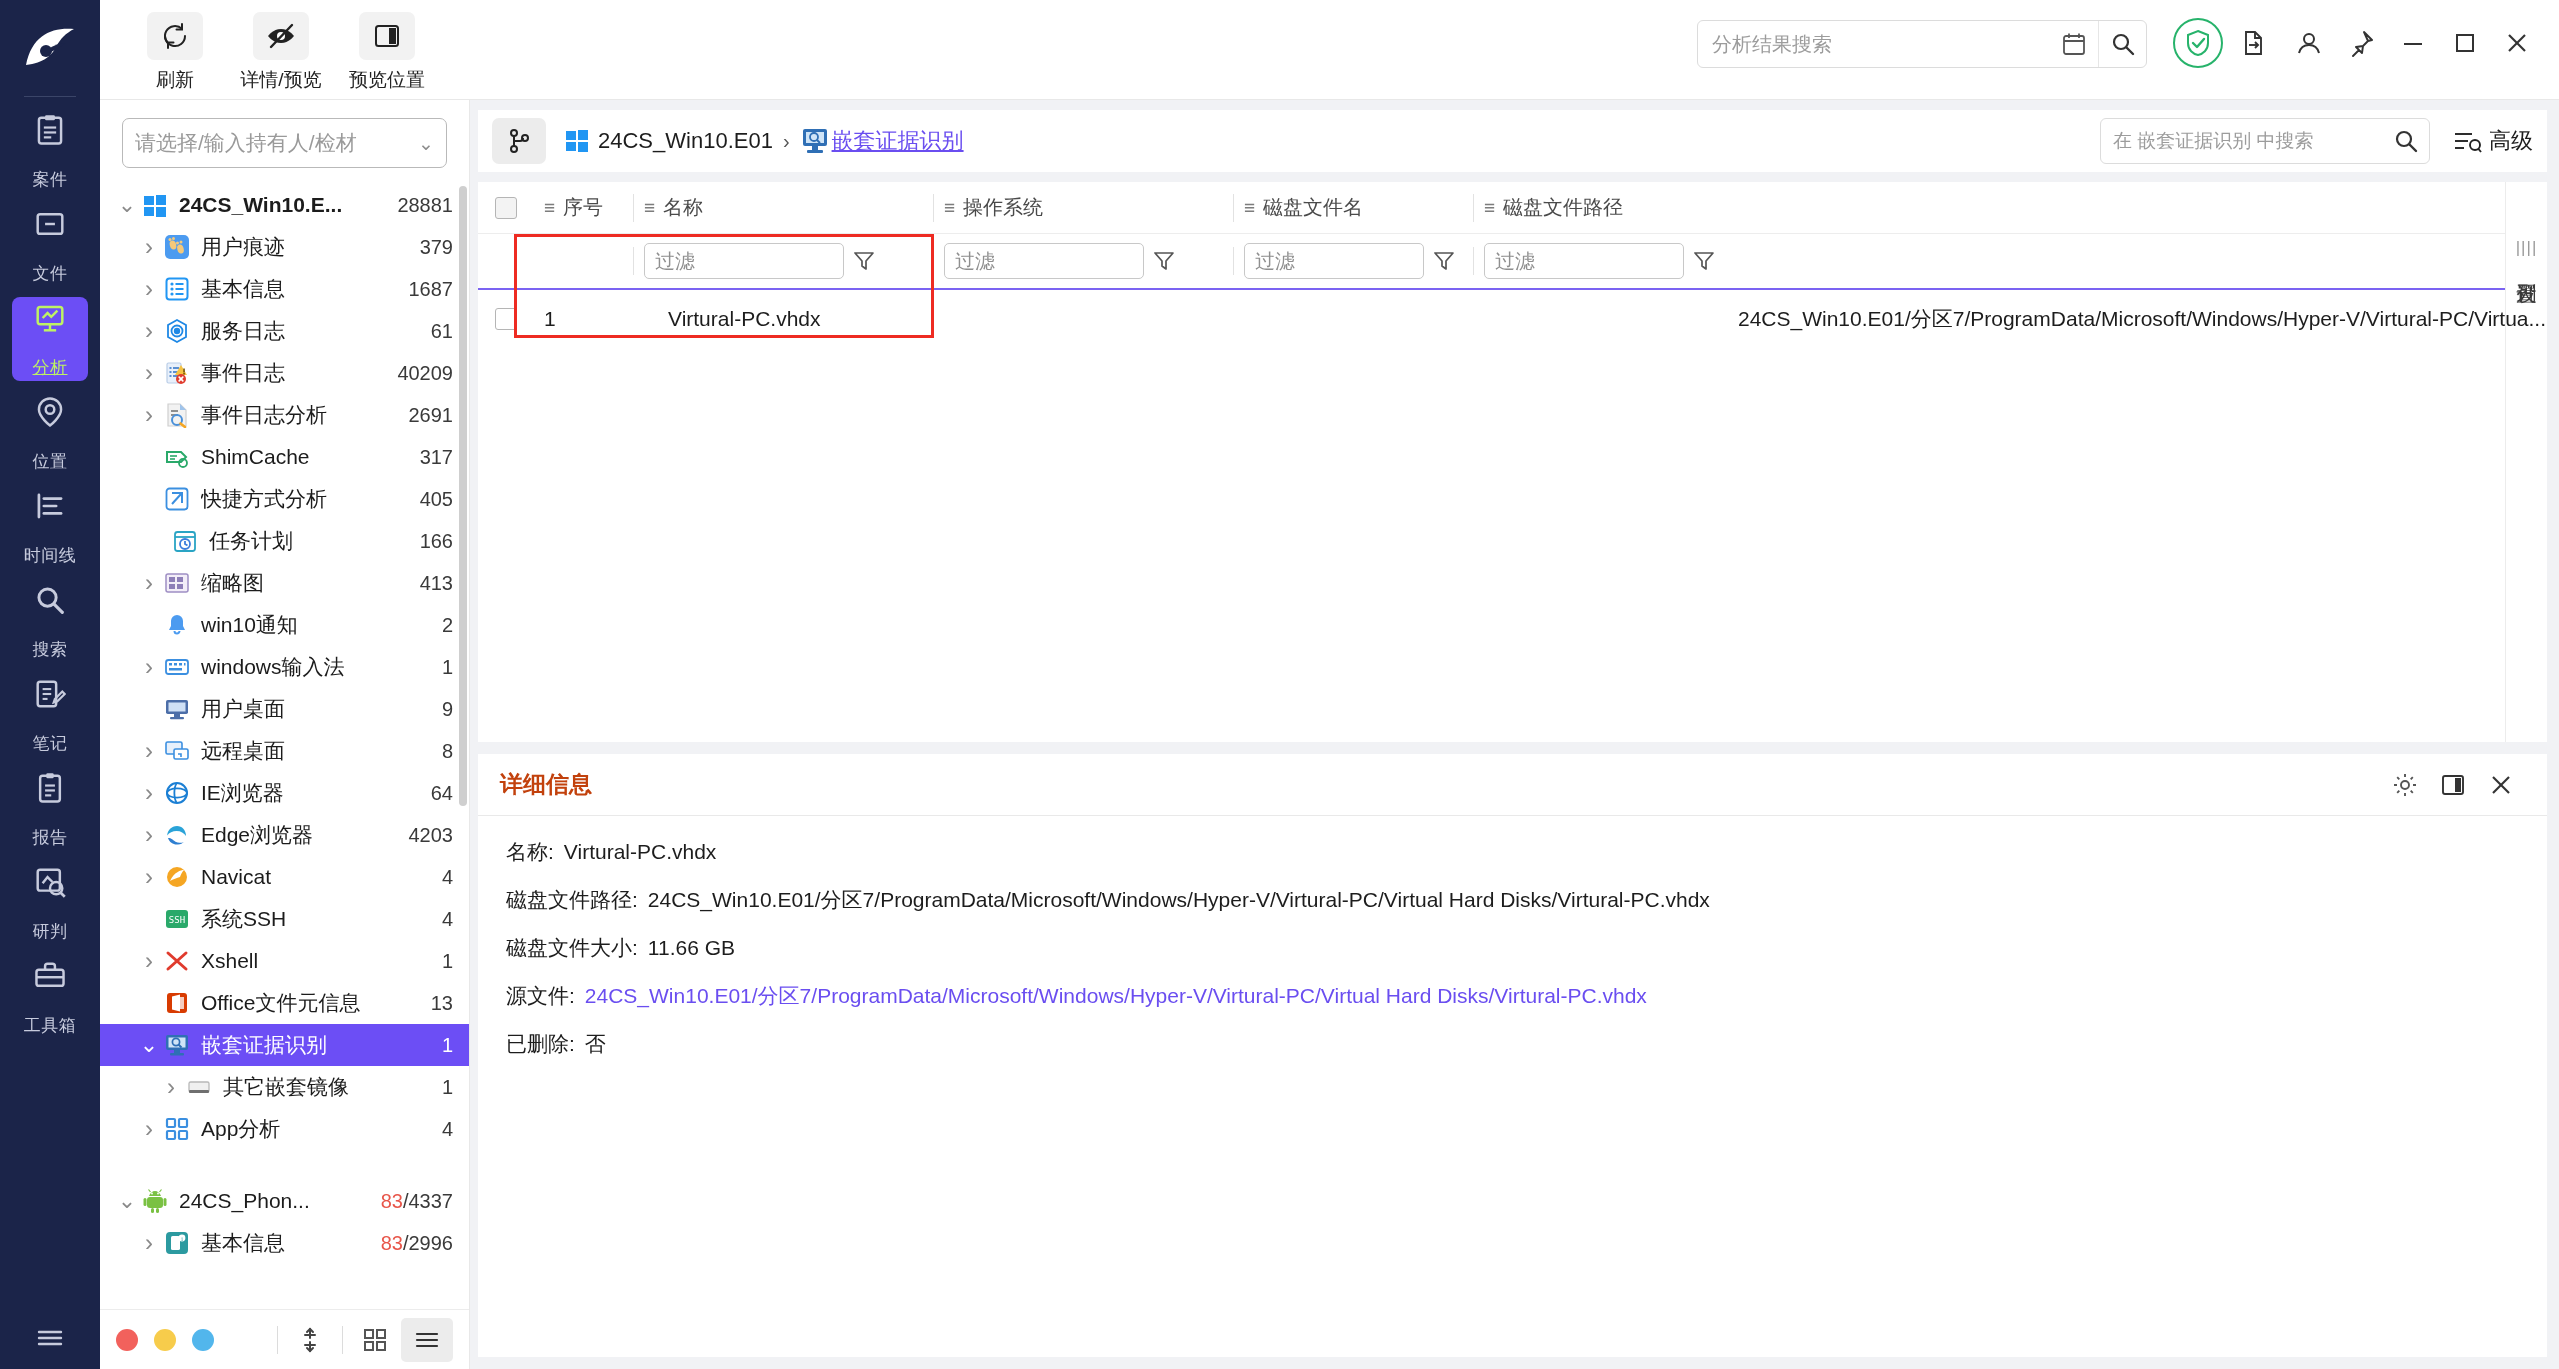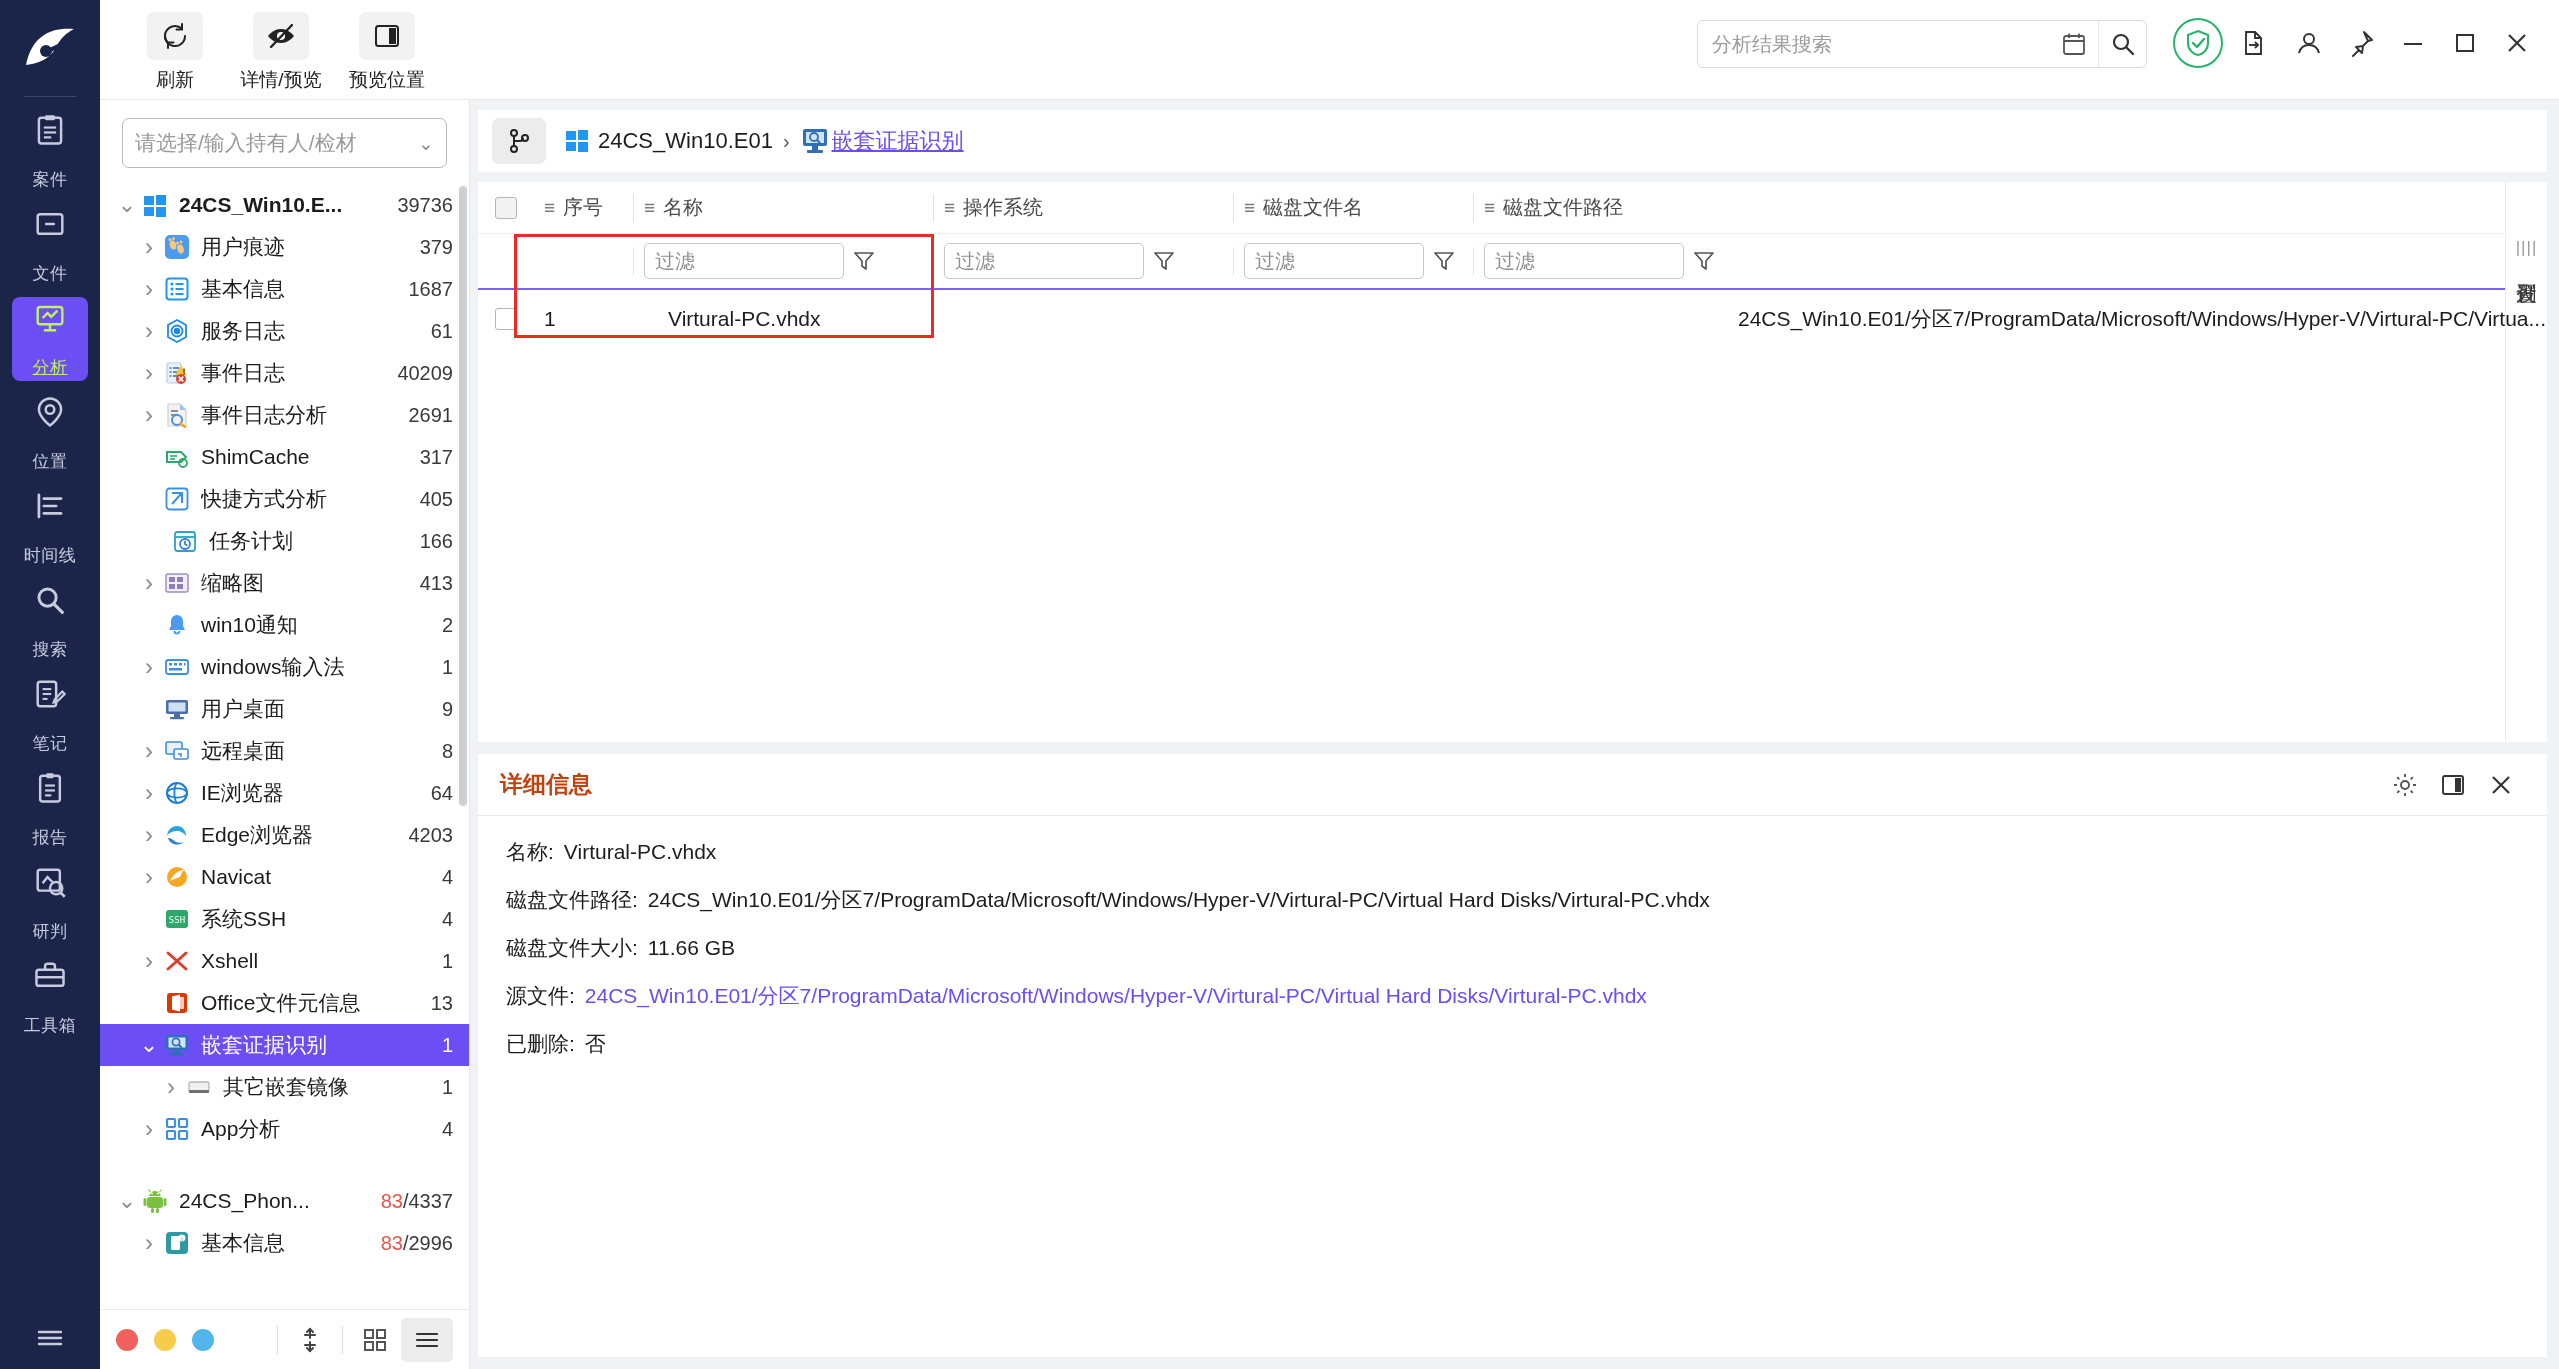--- a/index.html
+++ b/index.html
@@ -463,21 +463,21 @@
               <div class="arrow" style="font-size: 22px;">⌄</div>
               <div class="ticon">
                 <svg width="26" height="26" viewBox="0 0 26 26">
                   <rect x="2" y="4" width="10" height="9" fill="#2196f3"></rect>
                   <rect x="14" y="3" width="10" height="10" fill="#2196f3"></rect>
                   <rect x="2" y="15" width="10" height="9" fill="#2196f3"></rect>
                   <rect x="14" y="15" width="10" height="10" fill="#2196f3"></rect>
                 </svg>
               </div>
               <div class="tlb">24CS_Win10.E...</div>
-              <div class="tcnt">39736</div>
+              <div class="tcnt">28881</div>
             </div>
             <div class="tnode" style="padding-left: 36px;">
               <div class="arrow" style="font-size: 24px;">›</div>
               <div class="ticon">
                 <svg width="26" height="26" viewBox="0 0 26 26">
                   <rect x="1" y="1" width="24" height="24" rx="5" fill="#4c9bf0"></rect>
                   <ellipse cx="9" cy="11" rx="3.2" ry="4.6" fill="#f5c97a" transform="rotate(-15 9 11)"></ellipse>
                   <ellipse cx="16.5" cy="15" rx="3.2" ry="4.6" fill="#f5c97a" transform="rotate(-15 16.5 15)"></ellipse>
                   <circle cx="6" cy="5.5" r="1.5" fill="#f5c97a"></circle>
                   <circle cx="9.5" cy="4.5" r="1.5" fill="#f5c97a"></circle>
@@ -882,20 +882,43 @@
         <svg class="crumb-mon" viewBox="0 0 30 28">
             <rect x="3" y="2" width="24" height="17" rx="2" fill="#2f6fb5"></rect>
             <rect x="6" y="5" width="18" height="11" fill="#cfe4f7"></rect>
             <circle cx="14" cy="10" r="4" fill="none" stroke="#2f6fb5" stroke-width="1.8"></circle>
             <line x1="17" y1="13" x2="20" y2="16" stroke="#2f6fb5" stroke-width="2"></line>
             <rect x="12" y="19" width="6" height="4" fill="#2f6fb5"></rect>
             <rect x="7" y="23" width="16" height="3" rx="1" fill="#2f6fb5"></rect>
           </svg>
         <span class="crumb-link">嵌套证据识别</span>
 
+        <div class="crumb-right">
+          <div class="scopesearch">
+            <input type="text" placeholder="在 嵌套证据识别 中搜索" style="">
+            <div class="sbtn">
+              <svg viewBox="0 0 26 26">
+                  <circle cx="11" cy="11" r="7" fill="none" stroke="#333" stroke-width="2.2"></circle>
+                  <line x1="16.5" y1="16.5" x2="23" y2="23" stroke="#333" stroke-width="2.4" stroke-linecap="round"></line>
+                </svg>
+            </div>
+          </div>
+          <div class="adv">
+            <svg viewBox="0 0 30 26">
+                <g stroke="#222" stroke-width="1.9" fill="none">
+                  <line x1="3" y1="6" x2="20" y2="6"></line>
+                  <line x1="3" y1="13" x2="16" y2="13"></line>
+                  <line x1="3" y1="20" x2="12" y2="20"></line>
+                  <circle cx="23" cy="17" r="5"></circle>
+                  <line x1="26.5" y1="21" x2="29" y2="24"></line>
+                </g>
+              </svg>
+            <span>高级</span>
+          </div>
+        </div>
       </div>
 
       <div class="tablecard">
         <div class="tablemain">
           <div class="thead" id="table-head">
               <div class="th-check">
                 <div class="chkbox"></div>
               </div>
               <div class="th sepr" style="width: 100px;">
                 <span class="glyph">≡</span>

